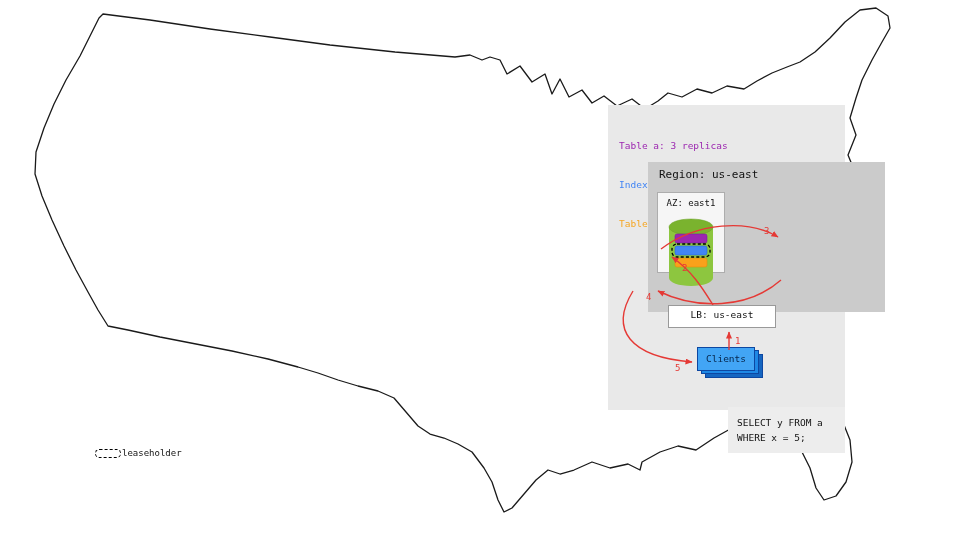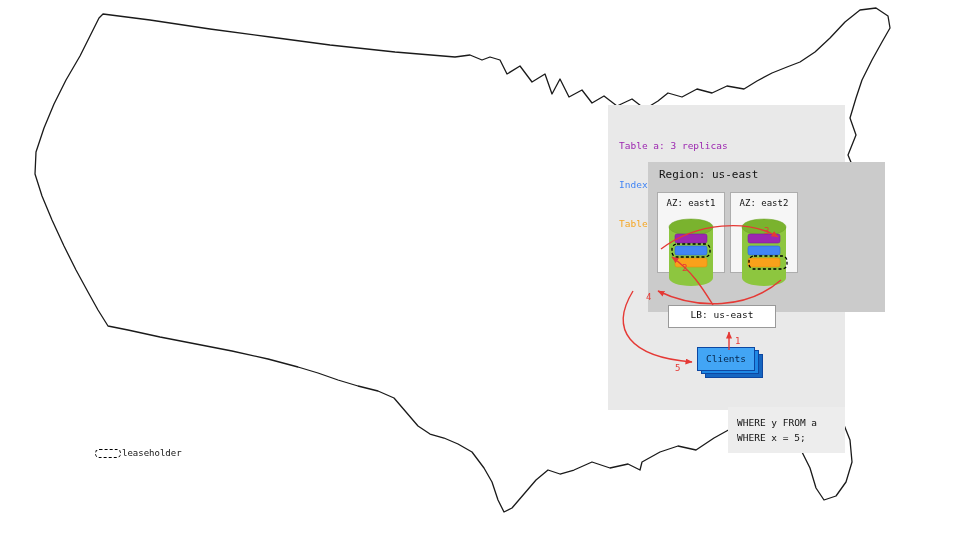--- a/index.html
+++ b/index.html
@@ -87,45 +87,34 @@
         <svg class="cyl" viewBox="0 0 46 70">
           <path class="cyl-body" d="M1,9 L1,60 C1,64.4 10.8,68 23,68 C35.2,68 45,64.4 45,60 L45,9 Z"></path>
           <ellipse class="cyl-top" cx="23" cy="9" rx="22" ry="8"></ellipse>
           <rect class="band-a" x="7" y="16" width="32" height="9" rx="2"></rect>
           <rect class="band-i" x="7" y="28" width="32" height="9" rx="2"></rect>
           <rect class="band-b" x="7" y="40" width="32" height="9" rx="2"></rect>
           <rect class="lease" x="4" y="26" width="38" height="13" rx="5"></rect>
         </svg>
       </div>
 
-      <div class="az az2">
-        <div class="az-label">AZ: east2</div>
-        <svg class="cyl" viewBox="0 0 46 70">
-          <path class="cyl-body" d="M1,9 L1,60 C1,64.4 10.8,68 23,68 C35.2,68 45,64.4 45,60 L45,9 Z"></path>
-          <ellipse class="cyl-top" cx="23" cy="9" rx="22" ry="8"></ellipse>
-          <rect class="band-a" x="7" y="16" width="32" height="9" rx="2"></rect>
-          <rect class="band-i" x="7" y="28" width="32" height="9" rx="2"></rect>
-          <rect class="band-b" x="7" y="40" width="32" height="9" rx="2"></rect>
-          <rect class="lease" x="8" y="38" width="38" height="13" rx="5"></rect>
-        </svg>
-      </div>
 
     </div>
 
     <div class="lb">LB: us-east</div>
 
     <div class="clients-wrap">
       <div class="client-layer cl3"></div>
       <div class="client-layer cl2"></div>
       <div class="client-layer cl1">Clients</div>
     </div>
   </div>
 
   <div class="sql">
-    <div>WHERE y FROM a</div>
+    <div>SELECT y FROM a</div>
     <div>WHERE x = 5;</div>
   </div>
 
   <div class="lease-legend">
     <div class="lease-swatch"></div>
     <div class="lease-label">leaseholder</div>
   </div>
 
   <svg class="arrows" width="960" height="540" viewBox="0 0 960 540">
     <defs>

